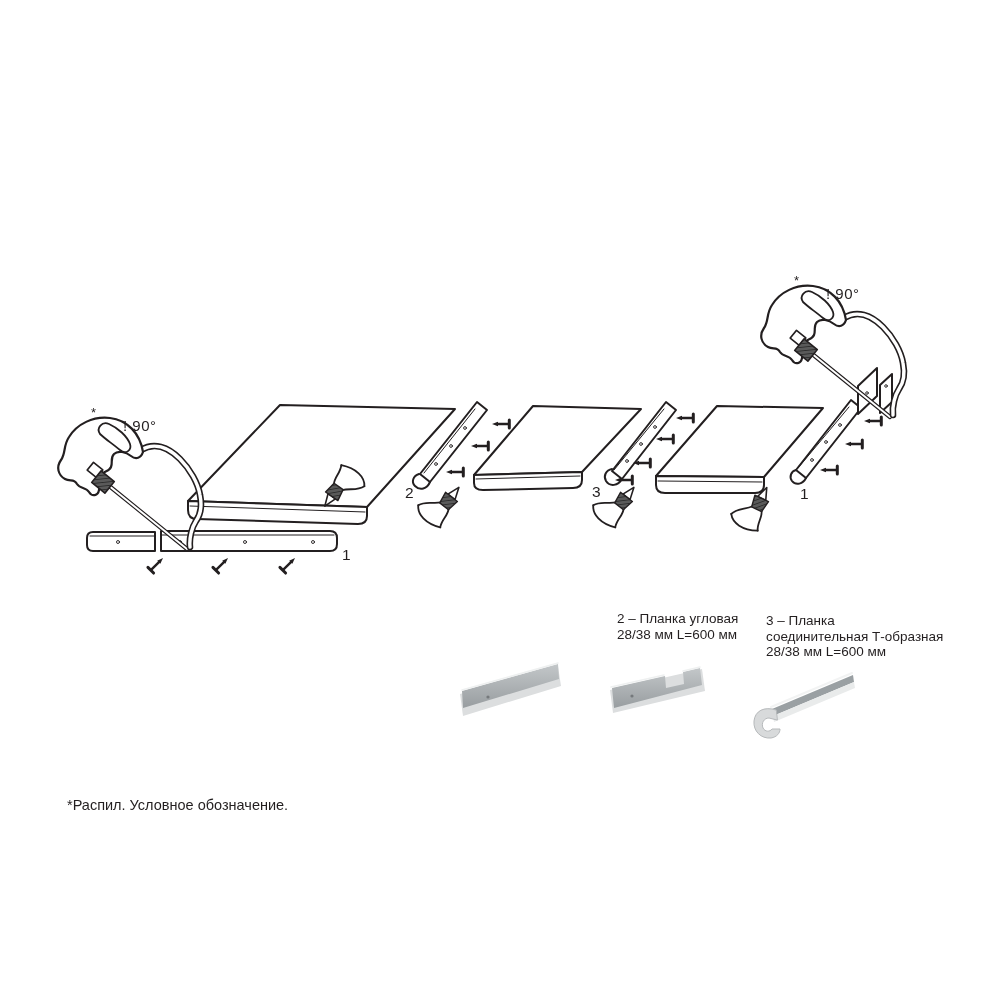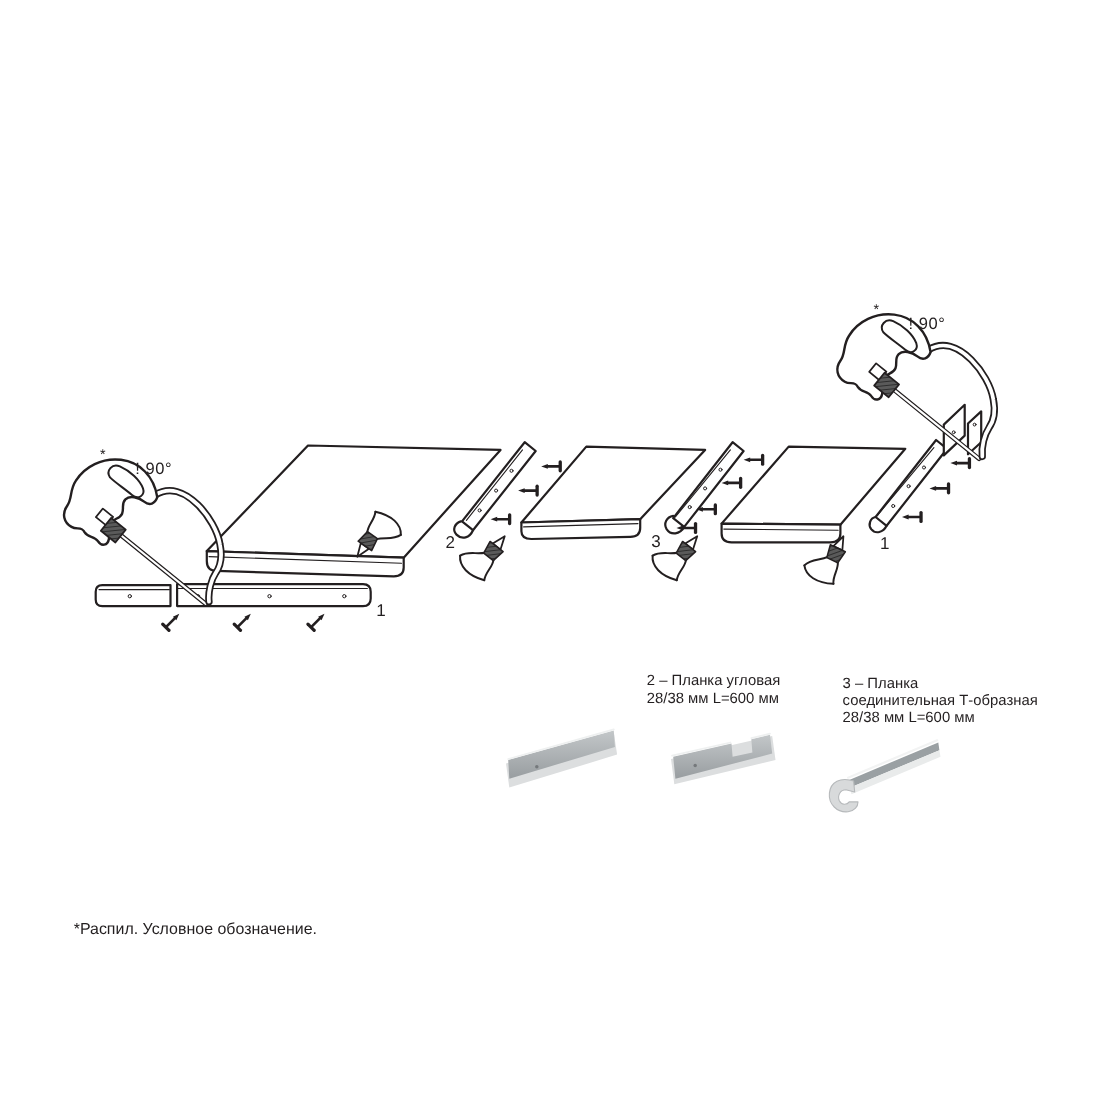--- a/index.html
+++ b/index.html
@@ -11,21 +11,21 @@
   .canvas > svg{position:absolute;left:0;top:0;width:1000px;height:1000px;}
   svg text{font-family:"Liberation Sans", sans-serif;fill:#231f20;}
   svg text.num{font-size:15.5px;}
   svg text.note{font-size:15px;letter-spacing:0.5px;}
   svg text.ast{font-size:13px;}
   .legend-item{
     position:absolute;font-size:13.5px;line-height:15.5px;color:#231f20;
     white-space:nowrap;
   }
   .footnote{
-    position:absolute;left:67px;top:797px;font-size:14.5px;color:#231f20;margin-top:40px;
+    position:absolute;left:67px;top:797px;font-size:14.5px;color:#231f20;
   }
 </style>
 </head>
 <body>
 
 <div class="canvas">
 
 <svg viewBox="0 0 1000 1000" stroke-linecap="round" stroke-linejoin="round">
   <defs>
     <pattern id="hatch" patternUnits="userSpaceOnUse" width="3.6" height="3.6" patternTransform="rotate(45)">
@@ -184,21 +184,21 @@
   <text class="ast" x="794" y="285">*</text>
   <text class="note" x="826" y="299">! 90°</text>
 
   <text class="num" x="405" y="498">2</text>
   <text class="num" x="592" y="497">3</text>
   <text class="num" x="800" y="499">1</text>
   <text class="num" x="342" y="560">1</text>
 </svg>
 
 
-<div class="legend-item" style="left:588px;top:611px">
+<div class="legend-item" style="left:617px;top:611px">
   <div>2 – Планка угловая</div>
   <div>28/38 мм L=600 мм</div>
 </div>
 
 <div class="legend-item" style="left:766px;top:613px">
   <div>3 – Планка</div>
   <div>соединительная Т-образная</div>
   <div>28/38 мм L=600 мм</div>
 </div>
 

